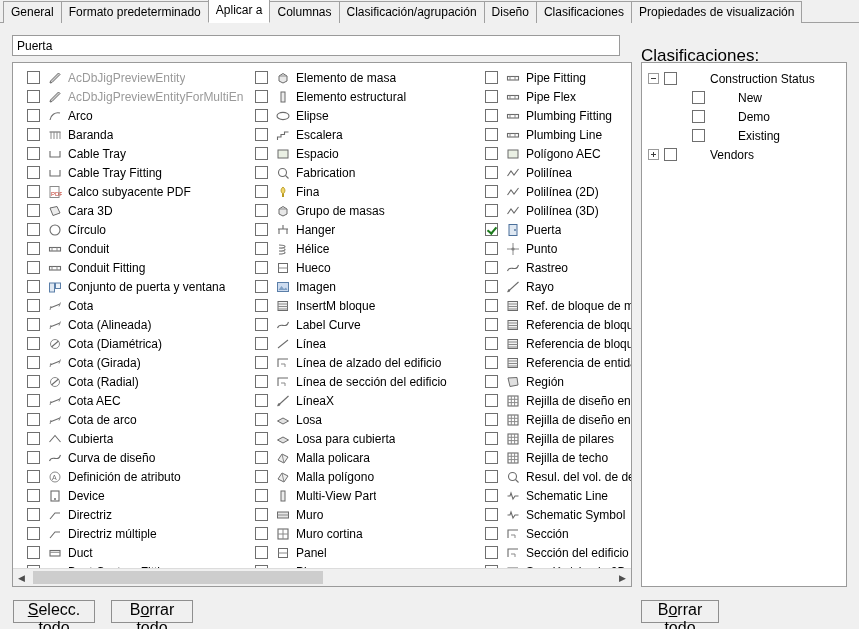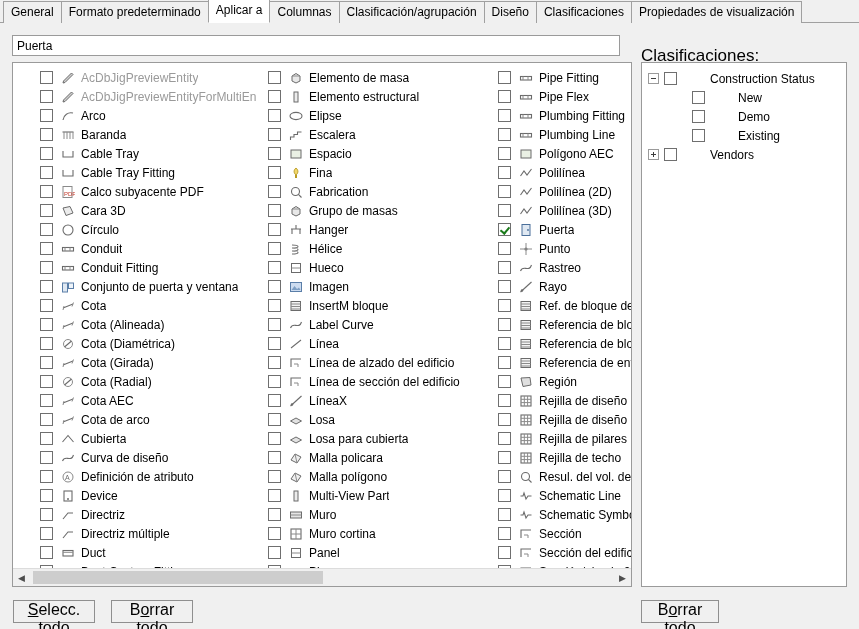--- a/index.html
+++ b/index.html
@@ -87,21 +87,21 @@
     top: 62px;
     width: 620px;
     height: 525px;
     background: #ffffff;
     border: 1px solid #9a9a9a;
     box-sizing: border-box;
     overflow: hidden;
   }
   .list-cols {
     position: absolute;
-    left: 13px; top: 0;
+    left: 0; top: 0;
     width: 618px;
     height: 505px;
     display: flex;
   }
   .col {
     width: 230px;
     flex: 0 0 230px;
     padding-top: 5px;
     box-sizing: border-box;
   }
@@ -623,35 +623,35 @@
               <svg width="14" height="14" viewBox="0 0 14 14">
                 <rect x="2" y="3" width="10" height="8" fill="#eaf0e4" stroke="#6b6b6b" stroke-width="1"></rect>
               </svg>
             </span>
             <span class="lbl">Espacio</span>
           </div>
           <div class="item">
             <span class="cb"></span>
             <span class="ico">
               <svg width="14" height="14" viewBox="0 0 14 14">
+                <circle cx="6.5" cy="6.5" r="4" stroke="#6b6b6b" fill="none" stroke-width="1.1"></circle>
+                <line x1="9.4" y1="9.4" x2="12.5" y2="12.5" stroke="#6b6b6b" fill="none" stroke-width="1.1"></line>
+              </svg>
+            </span>
+            <span class="lbl">Fabrication</span>
+          </div>
+          <div class="item">
+            <span class="cb"></span>
+            <span class="ico">
+              <svg width="14" height="14" viewBox="0 0 14 14">
                 <path d="M7 2 C9.5 4 9.5 7 7 9 C4.5 7 4.5 4 7 2z" fill="#f2d76b" stroke="#b89a22" stroke-width="1"></path>
                 <rect x="6" y="9" width="2" height="3" fill="#b89a22"></rect>
               </svg>
             </span>
             <span class="lbl">Fina</span>
-          </div>
-          <div class="item">
-            <span class="cb"></span>
-            <span class="ico">
-              <svg width="14" height="14" viewBox="0 0 14 14">
-                <circle cx="6.5" cy="6.5" r="4" stroke="#6b6b6b" fill="none" stroke-width="1.1"></circle>
-                <line x1="9.4" y1="9.4" x2="12.5" y2="12.5" stroke="#6b6b6b" fill="none" stroke-width="1.1"></line>
-              </svg>
-            </span>
-            <span class="lbl">Fabrication</span>
           </div>
           <div class="item">
             <span class="cb"></span>
             <span class="ico">
               <svg width="14" height="14" viewBox="0 0 14 14">
                 <path d="M3 5 L7 2.5 L11 5 L11 10 L7 12 L3 10z" fill="#e8e8e8" stroke="#6b6b6b" stroke-width="1"></path>
                 <line x1="3" y1="5" x2="11" y2="5" stroke="#8a8a8a" fill="none" stroke-width="1"></line>
               </svg>
             </span>
             <span class="lbl">Grupo de masas</span>

